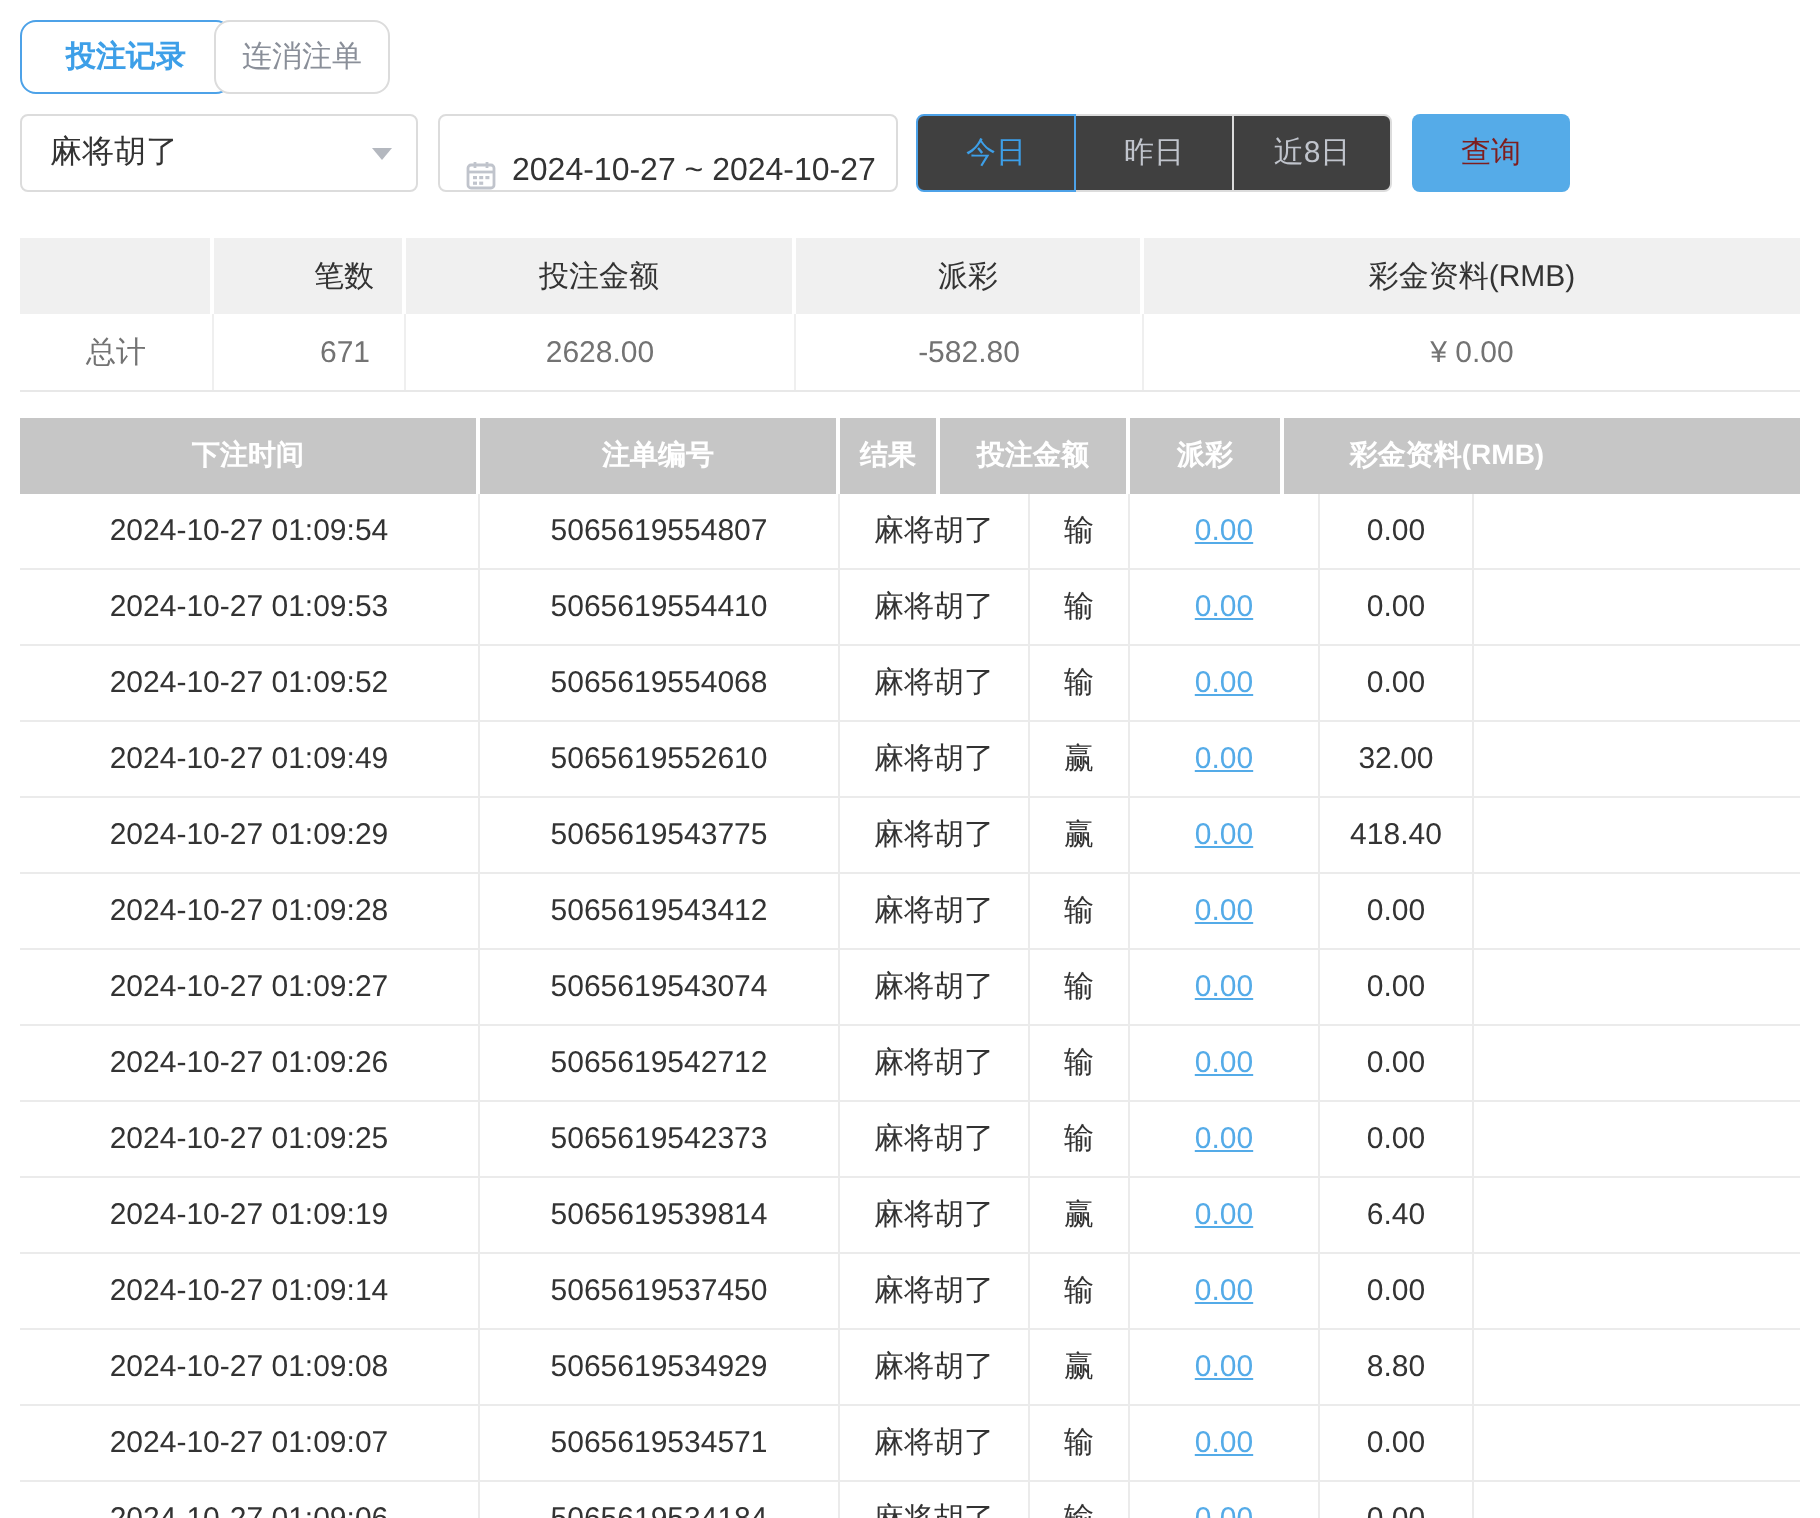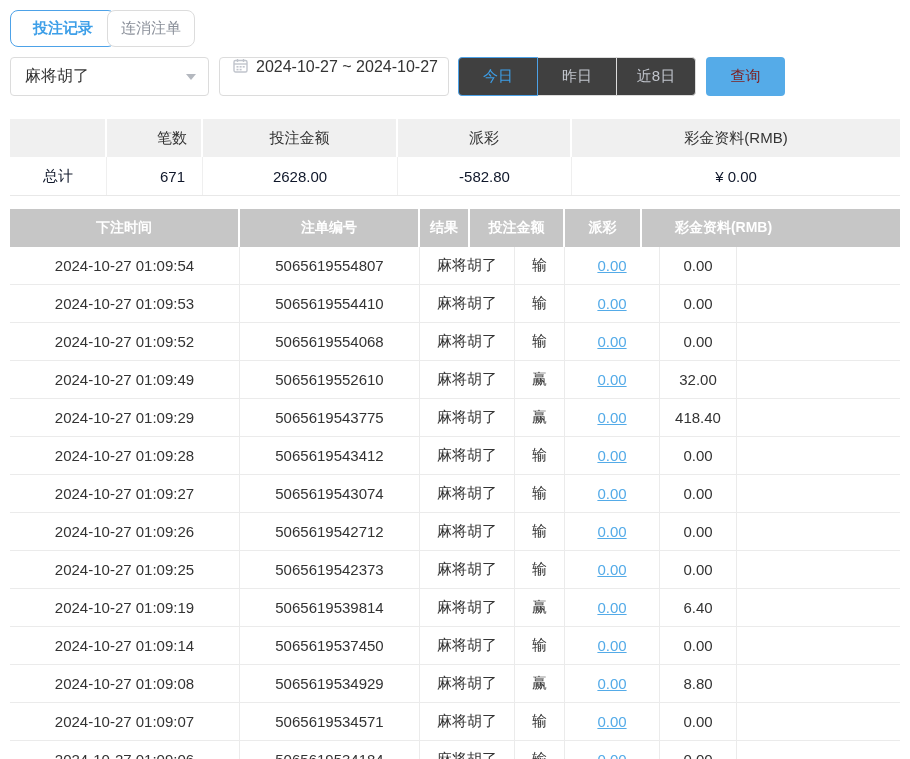--- a/index.html
+++ b/index.html
@@ -14,40 +14,40 @@
   .tab.inactive { left:107px; width:88px; border:1px solid #dcdcdc; color:#8a8f99; }
 
   
   .select-box { position:absolute; top:57px; left:10px; width:199px; height:39px;
     border:1px solid #dcdcdc; border-radius:4px; display:flex; align-items:center;
     padding:0 12px 0 14px; font-size:16px; color:#333; cursor:pointer; background:#fff; }
   .select-box .val { flex:1; }
   .caret { width:0; height:0; border-left:5px solid transparent; border-right:5px solid transparent;
     border-top:6px solid #b4b8bf; }
   .date-box { position:absolute; top:57px; left:219px; width:230px; height:39px;
-    border:1px solid #dcdcdc; border-radius:4px; display:flex; align-items:flex-start;
+    border:1px solid #dcdcdc; border-radius:4px; display:flex; align-items:flex-end;
     padding:0 10px 0 13px; font-size:16px; color:#333; cursor:pointer; background:#fff; }
   .date-box svg { margin-right:8px; flex:0 0 auto; }
   .seg { position:absolute; top:57px; height:39px; width:80px; display:flex; align-items:center;
     justify-content:center; font-size:15px; border:1px solid #dcdcdc; color:#c0c4cc;
     background:#404040; cursor:pointer; }
   .seg.first { left:458px; border-radius:4px 0 0 4px; border-color:#4da2e8; color:#3d9fe8; z-index:2; }
   .seg.mid { left:537px; }
   .seg.last { left:616px; border-radius:0 4px 4px 0; }
   .query-btn { position:absolute; top:57px; left:706px; width:79px; height:39px; border:none;
     border-radius:4px; background:#55abe8; color:#7f1d1d; font-size:15px; cursor:pointer;
     font-family:inherit; }
 
   
   .summary { position:absolute; top:119px; left:10px; width:890px; }
   .sum-head { display:flex; height:38px; background:#f0f0f0; }
   .sum-head .cell { border-right:2px solid #fff; font-size:15px; color:#333; }
   .sum-head .cell:last-child { border-right:none; }
   .sum-body { display:flex; height:39px; background:#fff; border-bottom:1px solid #e8e8e8; }
-  .sum-body .cell { border-right:1px solid #efefef; font-size:15px; color:#0f172a; }
+  .sum-body .cell { border-right:1px solid #efefef; font-size:15px; color:#737373; }
   .sum-body .cell:last-child { border-right:none; }
   .cell { display:flex; align-items:center; justify-content:center; }
   .s1{flex:0 0 97px;} .s2{flex:0 0 96px;padding-left:36px;} .s3{flex:0 0 195px;} .s4{flex:0 0 174px;} .s5{flex:0 0 328px;}
   .neg { color:#f56c6c; }
 
   
   .bets { position:absolute; top:209px; left:10px; width:890px; }
   .tbl-head { display:flex; height:38px; background:#c6c6c6; }
   .tbl-head .cell { color:#fff; font-weight:bold; font-size:14px; border-right:2px solid #fff; }
   .tbl-head .cell:last-child { border-right:none; }

